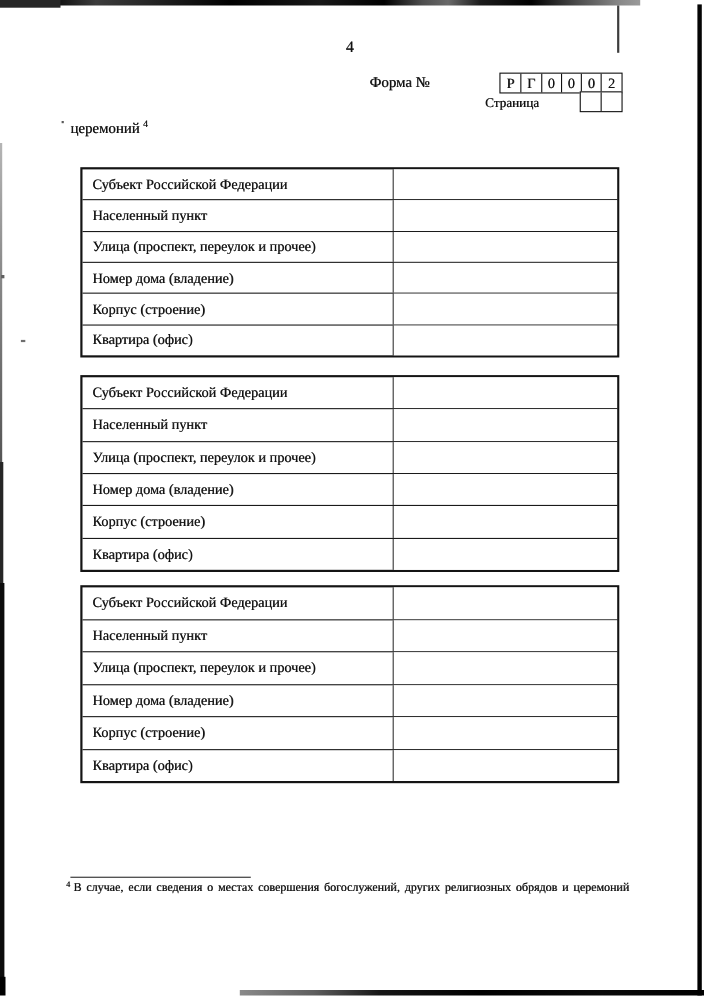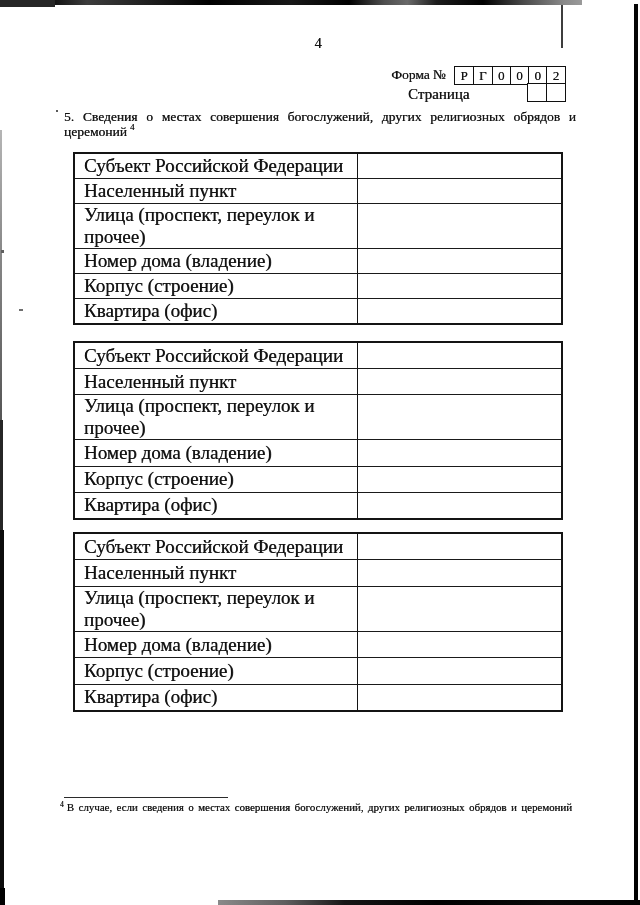--- a/index.html
+++ b/index.html
@@ -34,31 +34,31 @@
   }
   .tick-streak{left:561px;top:5px;width:1.8px;height:43px;background:#3d3d3d;}
   .speck-a{left:56px;top:110px;width:2px;height:2px;background:#5a5a5a;}
   .speck-b{left:19px;top:309px;width:3.5px;height:2px;background:#6e6e6e;}
   .speck-c{left:515px;top:407px;width:2.5px;height:3px;background:#4a4a4a;}
   .speck-d{left:1px;top:250px;width:2.5px;height:3px;background:#606060;}
 
   
   .page-number{left:306px;top:35px;width:24px;text-align:center;
     font-size:14.5px;font-weight:400;}
-  .form-label{left:336px;top:66.5px;width:110px;text-align:right;font-size:13.5px;}
+  .form-label{left:336px;top:66.5px;width:110px;font-size:13.5px;}
   .code-grid{
     left:454px;top:66px;display:grid;grid-template-columns:repeat(6,18.25px);
     height:18.5px;border:1.7px solid #101010;box-sizing:border-box;background:#fff;
   }
   .code-cell{
     border-left:1.5px solid #101010;display:flex;align-items:center;justify-content:center;
     font-size:13px;line-height:1;padding-top:1px;
   }
   .code-cell:first-child{border-left:none;}
-  .stranitsa-label{left:408px;top:85.5px;width:115px;text-align:left;font-size:15px;}
+  .stranitsa-label{left:408px;top:85.5px;width:115px;text-align:center;font-size:12px;}
   .page-grid{
     left:527px;top:82.8px;display:grid;grid-template-columns:repeat(2,18.25px);
     height:18.8px;border:1.7px solid #101010;box-sizing:border-box;background:#fff;
   }
   .page-cell{border-left:1.5px solid #101010;}
   .page-cell:first-child{border-left:none;}
 
   
   .heading{left:64px;top:109px;width:512px;font-size:13.5px;line-height:15.4px;}
   .heading .line1{text-align:justify;text-align-last:justify;}
@@ -69,21 +69,21 @@
     left:73px;width:490px;border:2px solid #141414;box-sizing:border-box;
     display:flex;flex-direction:column;background:#fff;
   }
   .t1{top:152px;height:173px;}
   .t2{top:341px;height:179px;}
   .t3{top:532px;height:180px;}
   .trow{flex:1;display:grid;grid-template-columns:283px 1fr;border-top:1.7px solid #1a1a1a;}
   .trow:first-child{border-top:none;}
   .tlabel{
     border-right:1.6px solid #141414;display:flex;align-items:center;
-    padding-left:9px;font-size:19px;
+    padding-left:9px;font-size:13px;
   }
   .tvalue{background:#fff;}
 
   
   .fn-rule{left:64px;top:796.5px;width:164px;height:1.7px;background:#2b2b2b;}
   .footnote{left:60px;top:800px;width:512px;font-size:10.9px;line-height:14.6px;}
   .footnote .line1{text-align:justify;text-align-last:justify;}
   .fn-sup{font-size:7.5px;vertical-align:4px;line-height:0;margin-right:3px;}
 </style>
 </head>
@@ -114,21 +114,20 @@
   <div class="code-cell inked">0</div>
   <div class="code-cell inked">2</div>
 </div>
 <div class="abs stranitsa-label inked">Страница</div>
 <div class="abs page-grid">
   <div class="page-cell"></div>
   <div class="page-cell"></div>
 </div>
 
 <div class="abs heading inked">
-  <div class="line1">5. Сведения о местах совершения богослужений, других религиозных обрядов и</div>
   <div class="line2"><span>церемоний</span><sup class="sup">4</sup></div>
 </div>
 
 <div class="abs form-table t1">
   <div class="trow">
       <div class="tlabel inked">Субъект Российской Федерации</div>
       <div class="tvalue"></div>
     </div>
   <div class="trow">
       <div class="tlabel inked">Населенный пункт</div>

